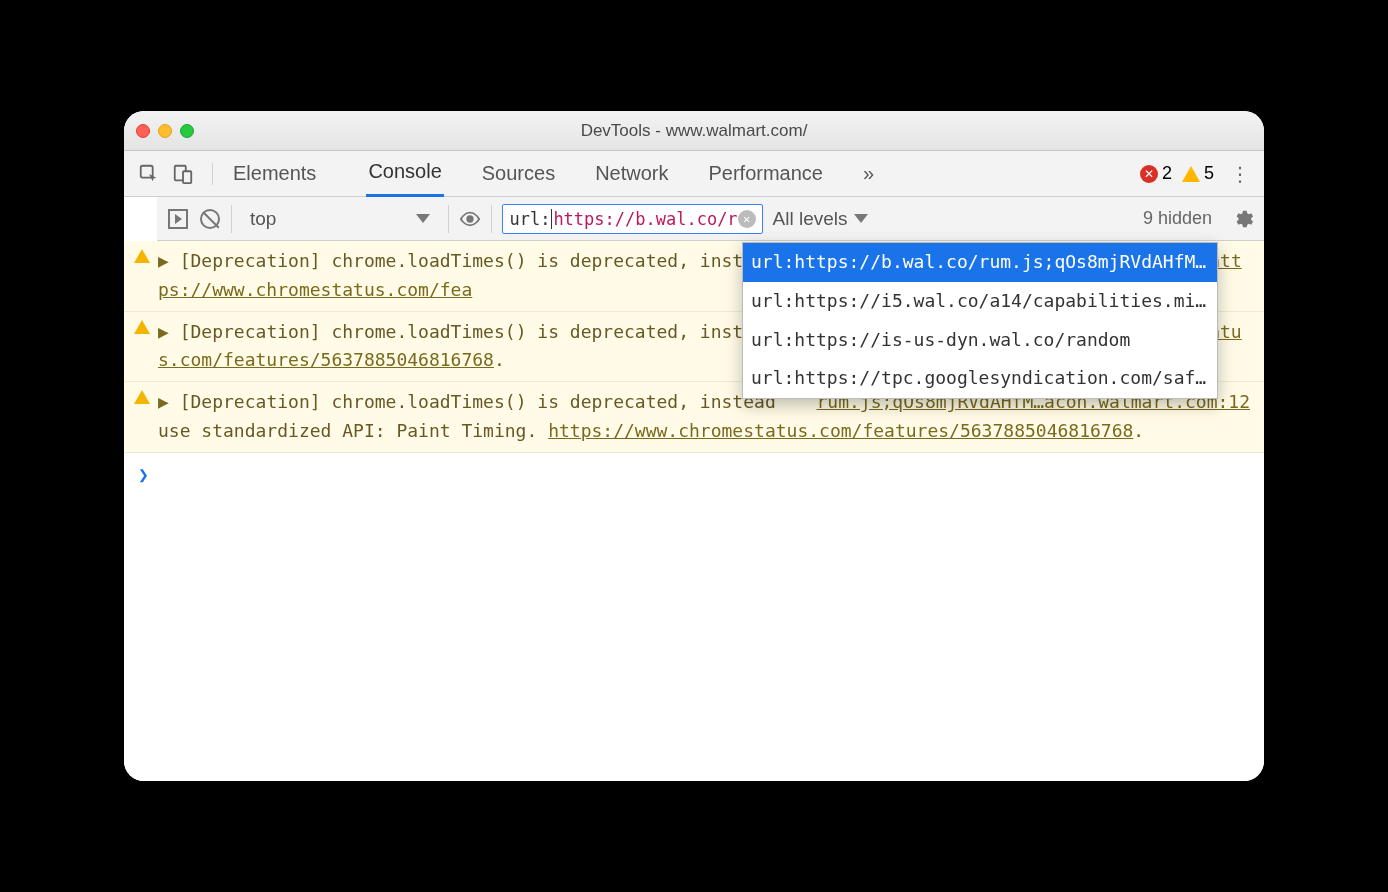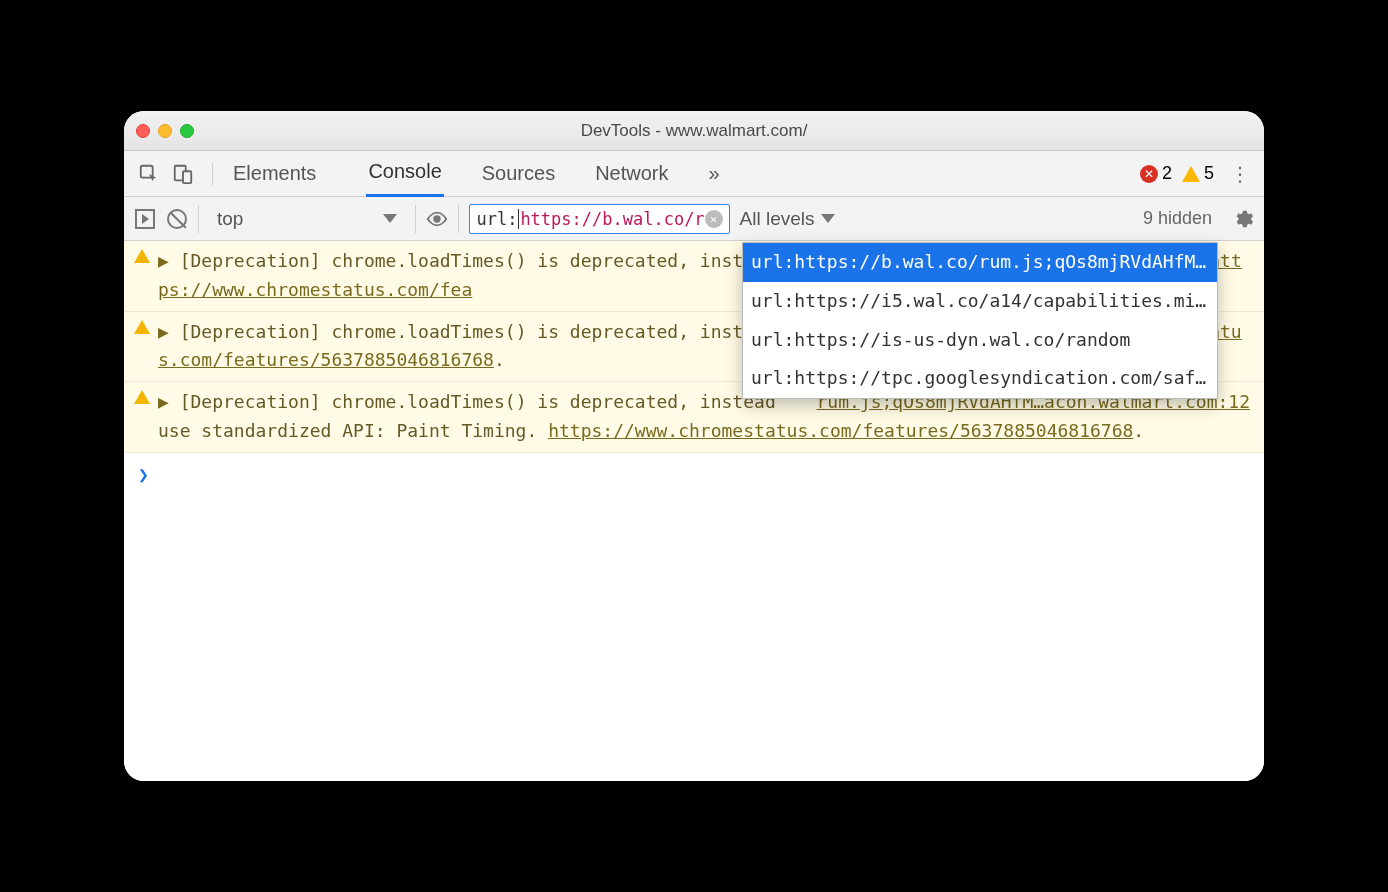--- a/index.html
+++ b/index.html
@@ -53,21 +53,21 @@
   .tab.active { color:#333; border-bottom:3px solid #1a73e8; font-weight:500;margin-left:12px;}
   .badges { display:flex; gap:10px; align-items:center; margin-right:16px;}
   .badge { display:flex; align-items:center; gap:4px; font-size:18px;}
   .circ { width:18px; height:18px; border-radius:50%; display:inline-flex; align-items:center;justify-content:center; font-size:12px; color:#fff;}
   .circ.err{background:#d93025;}
   .tri{width:0;height:0;border-left:9px solid transparent;border-right:9px solid transparent;border-bottom:16px solid #ffb700;position:relative;}
   .more-dots{font-size:20px;color:#666;}
   .filter-row{
     height:44px; border-bottom:1px solid #cfcfcf;
     display:flex; align-items:center; padding:0 10px;
-    background:#f3f3f3; gap:10px;
+    background:#f3f3f3; gap:10px;margin-left:33px;
   }
   .sep{width:1px;background:#d0d0d0;height:28px;}
   .ctx-select{display:flex;align-items:center;gap:140px;color:#555;font-size:19px;cursor:pointer;padding:0 8px;}
   .eye{color:#777;}
   .filter-input{
     flex:0 0 240px; height:30px; border:1.5px solid #3b82f6; border-radius:2px;
     display:flex; align-items:center; padding:0 6px; background:#fff; font-family:Menlo,Consolas,monospace;font-size:17px;color:#333;
     position:relative;
   }
   .filter-input .prefix{color:#333;}
@@ -126,20 +126,21 @@
             <rect x="3" y="3" width="12" height="16" rx="1"></rect>
             <rect x="12" y="9" width="9" height="13" rx="1" fill="#f3f3f3"></rect>
           </svg>
       </span>
     </div>
     <div class="tabs">
       <span class="tab">Elements</span>
       <span class="tab active">Console</span>
       <span class="tab">Sources</span>
       <span class="tab">Network</span>
+      <span class="tab">Performance</span>
       <span class="tab">»</span>
     </div>
     <div class="badges">
       <span class="badge">
         <span class="circ err">✕</span>
         <span>2</span>
       </span>
       <span class="badge">
         <span class="tri"></span>
         <span>5</span>

